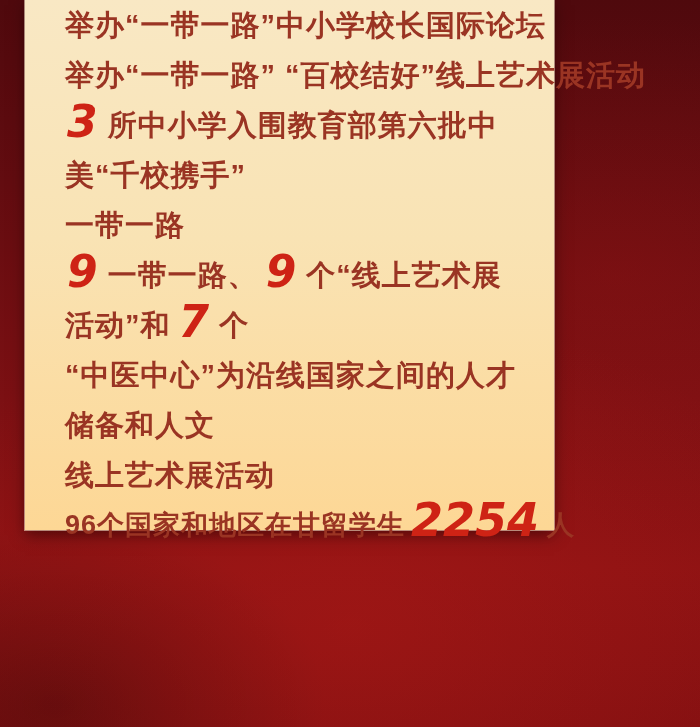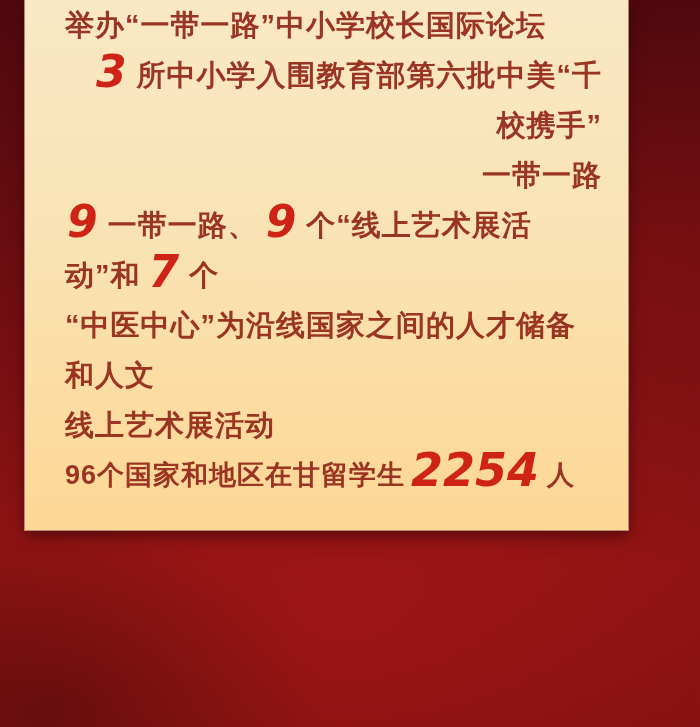--- a/index.html
+++ b/index.html
@@ -12,35 +12,35 @@
   .bg{
     position:absolute;inset:0;
     background:
       radial-gradient(130% 80% at 50% 86%, rgba(200,32,26,0.30), rgba(0,0,0,0) 55%),
       radial-gradient(90% 60% at 88% 38%, rgba(170,24,20,0.22), rgba(0,0,0,0) 60%),
       radial-gradient(70% 45% at 8% 97%, rgba(0,0,0,0.30), rgba(0,0,0,0) 55%),
       linear-gradient(180deg,#4f090d 0%, #630c10 25%, #7c1013 55%, #8c1213 78%, #821011 100%);
   }
   
   .card{
-    position:absolute;left:25px;top:0;width:603px;height:530px;
+    position:absolute;left:25px;top:0;width:529px;height:530px;
     background:linear-gradient(180deg,#f9e8c4 0%, #f9e3b4 45%, #fdd795 100%);
     box-shadow:0 0 0 1px rgba(255,243,214,0.55), 0 5px 14px rgba(30,0,0,0.55);
     box-sizing:border-box;
     padding:0 26px 0 40px;
     color:#9a3423;
     font-weight:bold;
     font-size:29px;
     letter-spacing:1px;
   }
   .card p{margin:0;line-height:50px;}
   .card .oneline{white-space:nowrap;}
   .p1{margin-top:2px;}
   .p2{margin-top:8px;}
-  .p3{margin-top:15px;text-align:right;}
+  .p3{margin-top:15px;}
   .p4{margin-top:14px;}
   .p5{margin-top:10px;font-size:27px;}
   .num{
     font-family:"DejaVu Sans","Liberation Sans",sans-serif;
     font-style:italic;font-weight:bold;
     color:#ce2315;font-size:44px;line-height:0;
     margin:0 10px 0 2px;vertical-align:-2px;letter-spacing:0;
   }
   .num.mid{margin:0 10px 0 8px;}
   .num.big{font-size:46px;margin:16px 8px 0 6px;}
@@ -50,20 +50,23 @@
 </head>
 <body>
 
 <div class="stage">
   <div class="bg"></div>
 
   <div class="card">
     <p class="p1 oneline">
       <span>举办“一带一路”中小学校长国际论坛</span>
     </p>
+    <p class="p2 oneline">
+      <span>举办“一带一路” “百校结好”线上艺术展活动</span>
+    </p>
     <p class="p3">
       <span class="num">3</span><span>所中小学入围教育部第六批中美“千校携手”</span><br>
       <span>一带一路</span>
     </p>
     <p class="p4">
       <span class="num">9</span><span>一带一路、</span><span class="num mid">9</span><span>个“线上艺术展活动”和</span><span class="num mid">7</span><span>个</span><br>
       <span>“中医中心”为沿线国家之间的人才储备和人文</span><br>
       <span>线上艺术展活动</span>
     </p>
     <p class="p5 oneline">

